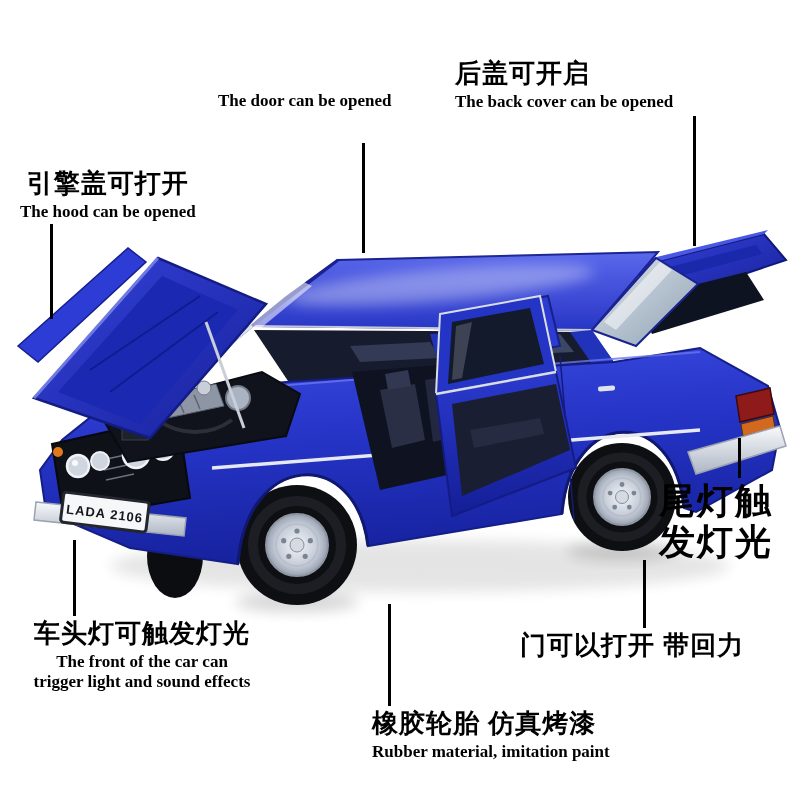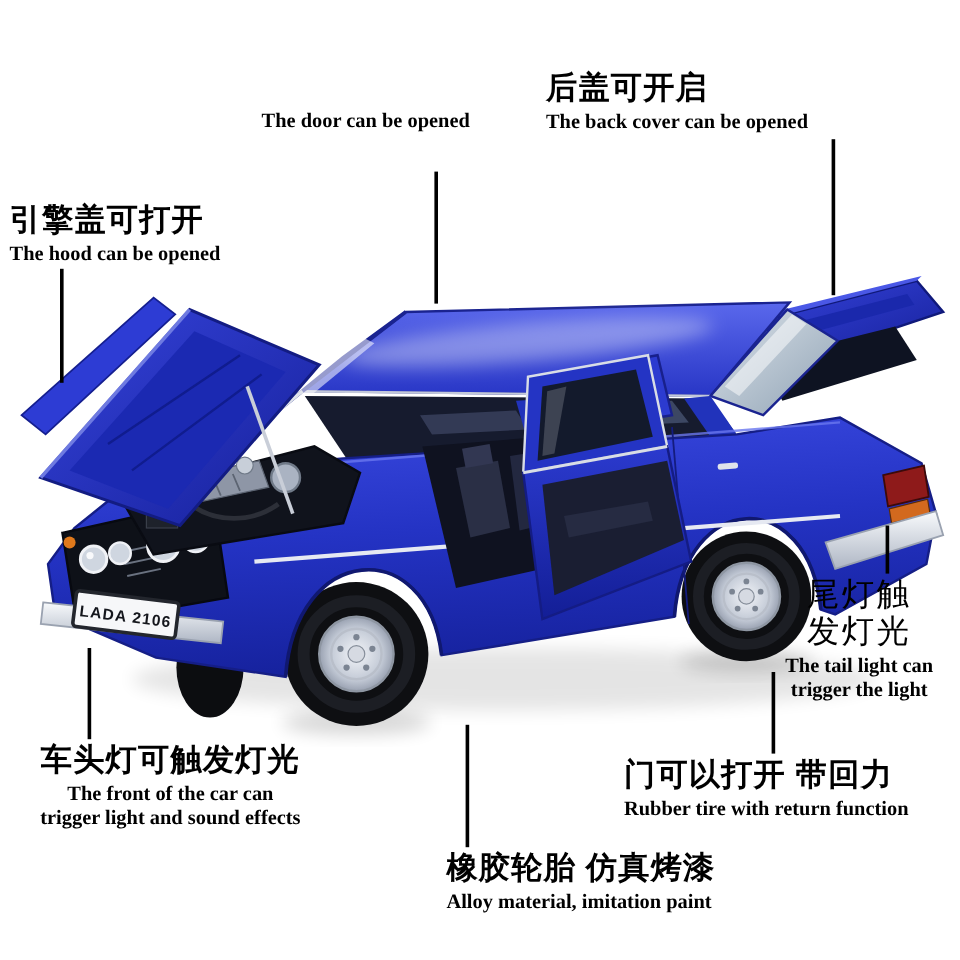--- a/index.html
+++ b/index.html
@@ -1,21 +1,21 @@
 <!DOCTYPE html>
 <html><head>
 <meta charset="utf-8">
 <style>
   html,body{margin:0;padding:0;width:800px;height:800px;background:#ffffff;
     font-family:"Liberation Sans","DejaVu Sans",sans-serif;}
   .stage{position:relative;width:800px;height:800px;overflow:hidden;background:#fff;}
   .car-svg{position:absolute;left:0;top:0;}
   .callout{position:absolute;color:#000;}
   .zh{font-size:26px;font-weight:bold;letter-spacing:1px;line-height:1.18;}
-  .zh-big{font-size:27px;font-weight:normal;letter-spacing:2px;line-height:1.15;}
+  .zh-big{font-size:36px;font-weight:bold;letter-spacing:2px;line-height:1.15;}
   .en{font-size:17px;font-weight:bold;line-height:1.18;margin-top:3px;font-family:Liberation Serif, serif;}
   .en-line{font-size:17px;font-weight:bold;line-height:1.18;}
   .callout-line{position:absolute;width:3px;background:#000;}
   .t-center{text-align:center;}
 </style>
 </head>
 <body>
 
 <div class="stage">
 
@@ -201,61 +201,56 @@
       <path d="M 440 314 L 540 296 L 556 372 L 436 394 Z" fill="#2434c4" stroke="#d8dde6" stroke-width="2"></path>
       <path d="M 452 322 L 530 308 L 544 364 L 448 384 Z" fill="#131a2c"></path>
       <path d="M 456 326 L 472 322 L 462 378 L 452 380 Z" fill="#ffffff" opacity="0.18"></path>
       <path d="M 436 394 L 556 372 L 576 468 L 452 516 Z" fill="url(#doorGrad)" stroke="#141c84" stroke-width="2"></path>
       <path d="M 452 404 L 556 384 L 570 450 L 462 496 Z" fill="#1a1e32"></path>
       <path d="M 470 430 L 540 418 L 544 434 L 474 448 Z" fill="#262b42"></path>
       <path d="M 436 394 L 556 372" stroke="#d8dde6" stroke-width="2.5"></path>
     </g>
   </svg>
 
-  <div class="callout" style="left:8px; top:168px;">
+  <div class="callout" style="left:20px; top:168px;text-align:center;">
     <div class="zh">引擎盖可打开</div>
     <div class="en">The hood can be opened</div>
   </div>
   <div class="callout-line" style="left:50px; top:224px; height:95px;"></div>
 
   <div class="callout" style="left:218px; top:88px;">
     <div class="en">The door can be opened</div>
   </div>
   <div class="callout-line" style="left:362px; top:143px; height:110px;"></div>
 
   <div class="callout" style="left:455px; top:58px;">
     <div class="zh">后盖可开启</div>
     <div class="en">The back cover can be opened</div>
   </div>
   <div class="callout-line" style="left:693px; top:116px; height:130px;"></div>
 
   <div class="callout-line" style="left:738px; top:438px; height:40px;"></div>
   <div class="callout t-center" style="left:640px; top:480px; width:152px;">
     <div class="zh-big">尾灯触</div>
     <div class="zh-big">发灯光</div>
-    <div class="en">
-      <div class="en-line">The tail light can</div>
-      <div class="en-line">trigger the light</div>
-    </div>
   </div>
 
   <div class="callout-line" style="left:73px; top:540px; height:76px;"></div>
   <div class="callout t-center" style="left:14px; top:618px; width:256px;">
     <div class="zh">车头灯可触发灯光</div>
     <div class="en">
       <div class="en-line">The front of the car can</div>
       <div class="en-line">trigger light and sound effects</div>
     </div>
   </div>
 
   <div class="callout-line" style="left:643px; top:560px; height:68px;"></div>
   <div class="callout" style="left:520px; top:630px;">
     <div class="zh">门可以打开 带回力</div>
-    <div class="en">Rubber tire with return function</div>
   </div>
 
   <div class="callout-line" style="left:388px; top:604px; height:102px;"></div>
   <div class="callout" style="left:372px; top:708px;">
     <div class="zh">橡胶轮胎 仿真烤漆</div>
-    <div class="en">Alloy material, imitation paint</div>
+    <div class="en">Rubber material, imitation paint</div>
   </div>
 
 </div>
 
 </body></html>

